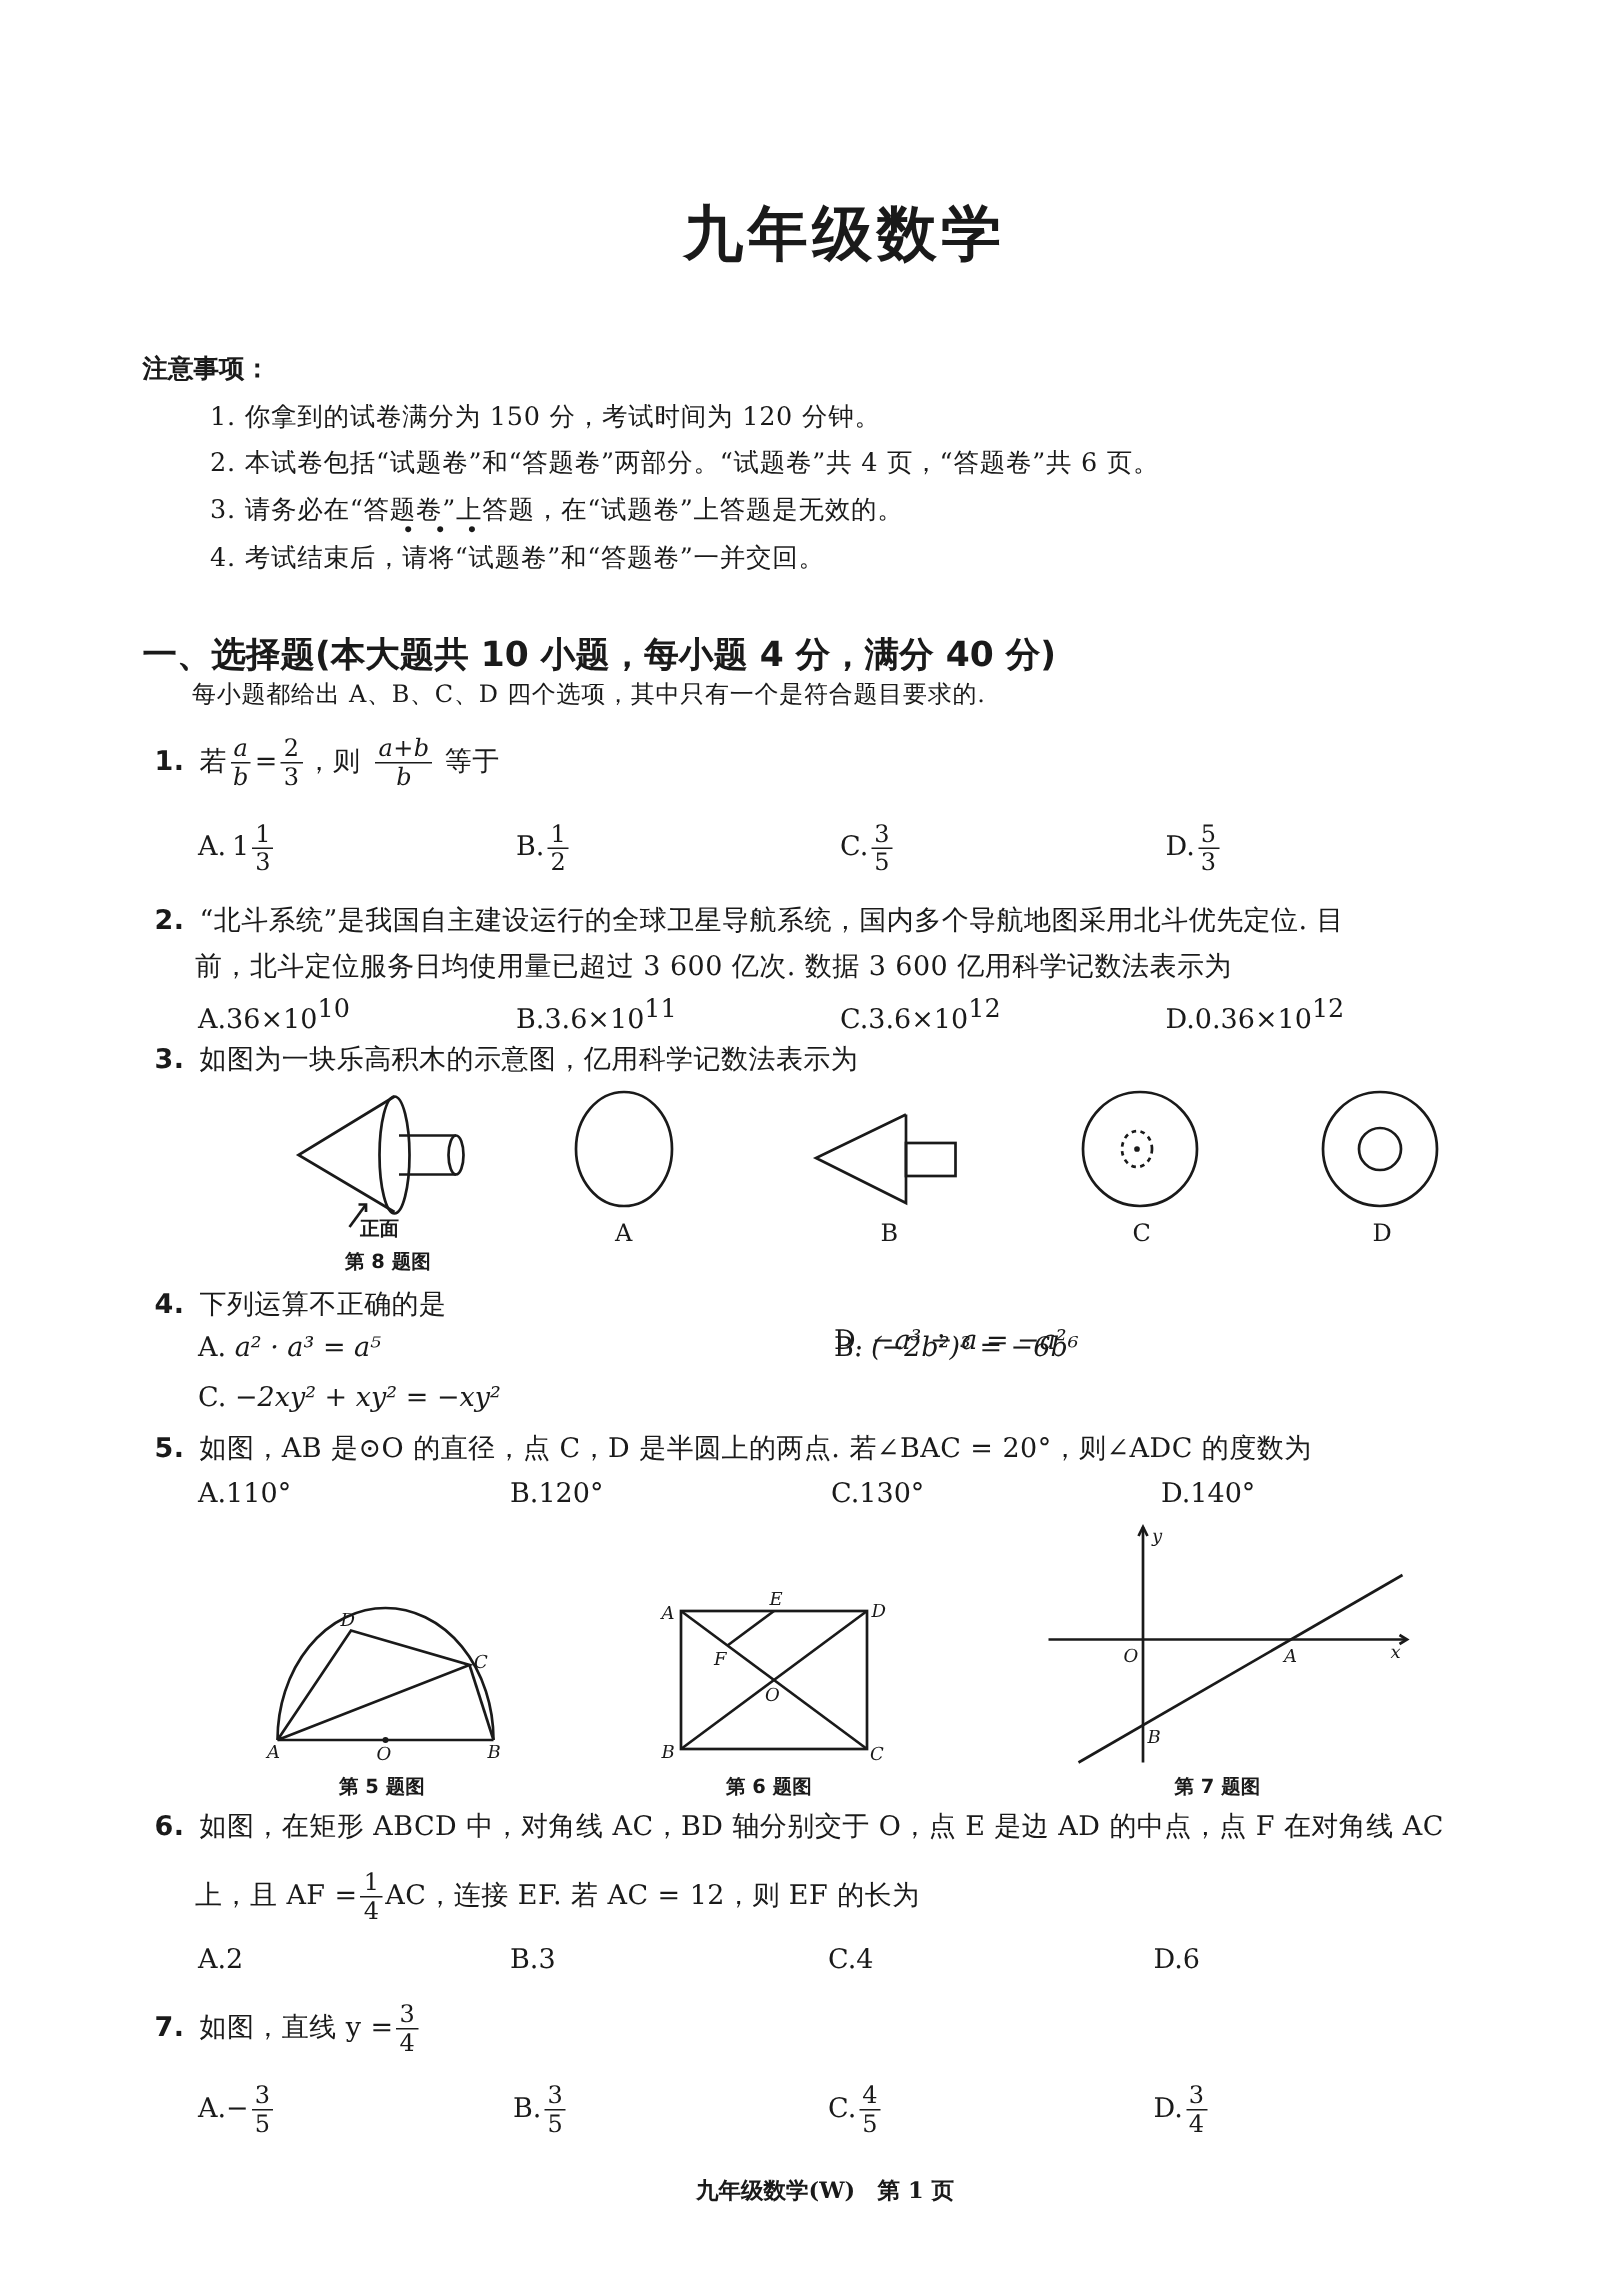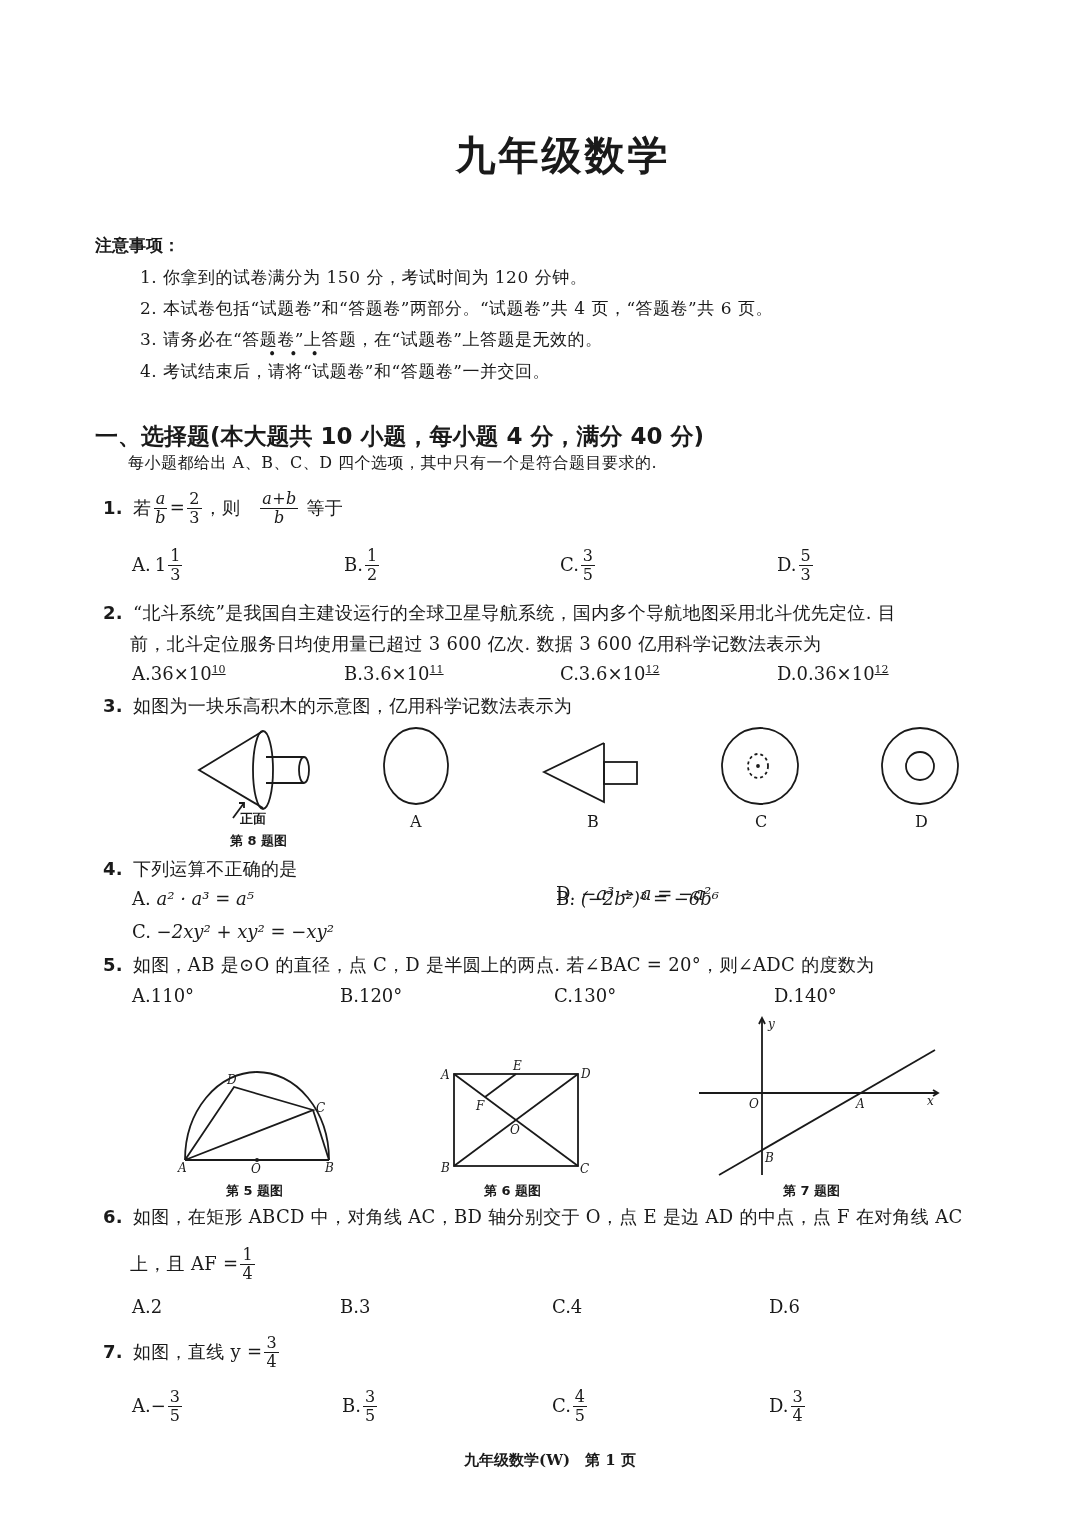--- a/index.html
+++ b/index.html
@@ -9,21 +9,21 @@
   .title { left: 0; width: 1126px; top: 128px; text-align: center; font-family: "DejaVu Sans", sans-serif;
            font-size: 40px; font-weight: bold; letter-spacing: 3px; }
   .notice-head { left: 95px; top: 234px; font-size: 17px; font-weight: bold; font-family: "DejaVu Sans", sans-serif; }
   .notice { left: 140px; font-size: 17px; letter-spacing: 0.5px; }
   .sec-head { left: 95px; top: 421px; font-size: 23px; font-weight: bold; font-family: "DejaVu Sans", sans-serif; }
   .sec-desc { left: 128px; top: 453px; font-size: 16px; letter-spacing: 0.5px; }
   .q { left: 103px; font-size: 18px; letter-spacing: 0.3px; white-space: nowrap; }
   .qnum { font-weight: bold; font-family: "DejaVu Sans", sans-serif; margin-right: 10px; }
   .opt { font-size: 18px; white-space: nowrap; }
   .it { font-style: italic; }
-  sup { font-size: 11px; text-decoration: underline; }
+  sup { font-size: 17px; }
   .frac { display: inline-flex; flex-direction: column; align-items: center; vertical-align: middle;
           font-size: 16px; line-height: 18px; margin: 0 2px; }
   .frac .n { border-bottom: 1.3px solid #1a1a1a; padding: 0 2px; }
   .frac .d { padding: 0 2px; }
   .cap { font-size: 13px; font-weight: bold; font-family: "DejaVu Sans", sans-serif; }
   .lbl { font-size: 16px; }
   .footer { left: 0; width: 1100px; top: 1451px; text-align: center; font-size: 15px; font-weight: bold; }
   svg { overflow: visible; }
   svg text { font-family: "DejaVu Serif", serif; font-style: italic; font-size: 12px; fill: #1a1a1a; }
 </style>
@@ -43,21 +43,21 @@
 <div class="abs sec-desc">每小题都给出 A、B、C、D 四个选项，其中只有一个是符合题目要求的.</div>
 
 <div class="abs q" style="top:490px">
   <span class="qnum">1.</span><span>若</span><span class="frac it">
       <span class="n">a</span>
       <span class="d">b</span>
     </span><span>=</span><span class="frac">
       <span class="n">2</span>
       <span class="d">3</span>
     </span><span>，则</span>
-  <span class="frac it" style="margin-left:14px">
+  <span class="frac it" style="margin-left:4px">
       <span class="n">a+b</span>
       <span class="d">b</span>
     </span>
   <span>等于</span>
 </div>
 <div class="abs opt" style="left:132px;top:547px"><span>A.</span><span style="margin-left:4px">1</span><span class="frac">
       <span class="n">1</span>
       <span class="d">3</span>
     </span></div>
 <div class="abs opt" style="left:344px;top:547px"><span>B.</span><span class="frac">
@@ -174,21 +174,21 @@
     <text x="765" y="1162">B</text>
 </svg>
 <div class="abs cap" style="left:226px;top:1182px">第 5 题图</div>
 <div class="abs cap" style="left:484px;top:1182px">第 6 题图</div>
 <div class="abs cap" style="left:783px;top:1182px">第 7 题图</div>
 
 <div class="abs q" style="top:1205px"><span class="qnum">6.</span><span>如图，在矩形 ABCD 中，对角线 AC，BD 轴分别交于 O，点 E 是边 AD 的中点，点 F 在对角线 AC</span></div>
 <div class="abs q" style="left:130px;top:1246px"><span>上，且 AF =</span><span class="frac">
       <span class="n">1</span>
       <span class="d">4</span>
-    </span></div>
+    </span><span>AC，连接 EF. 若 AC = 12，则 EF 的长为</span></div>
 <div class="abs opt" style="left:132px;top:1296px"><span>A.</span><span>2</span></div>
 <div class="abs opt" style="left:340px;top:1296px"><span>B.</span><span>3</span></div>
 <div class="abs opt" style="left:552px;top:1296px"><span>C.</span><span>4</span></div>
 <div class="abs opt" style="left:769px;top:1296px"><span>D.</span><span>6</span></div>
 
 <div class="abs q" style="top:1334px"><span class="qnum">7.</span><span>如图，直线 y =</span><span class="frac">
       <span class="n">3</span>
       <span class="d">4</span>
     </span></div>
 <div class="abs opt" style="left:132px;top:1388px"><span>A.</span><span>−</span><span class="frac">

